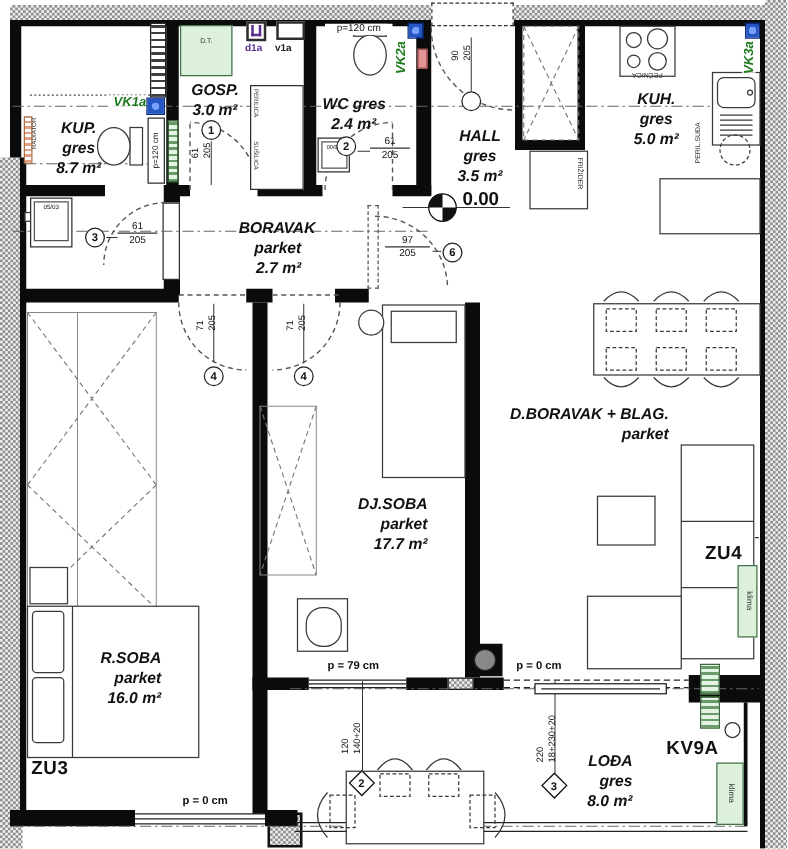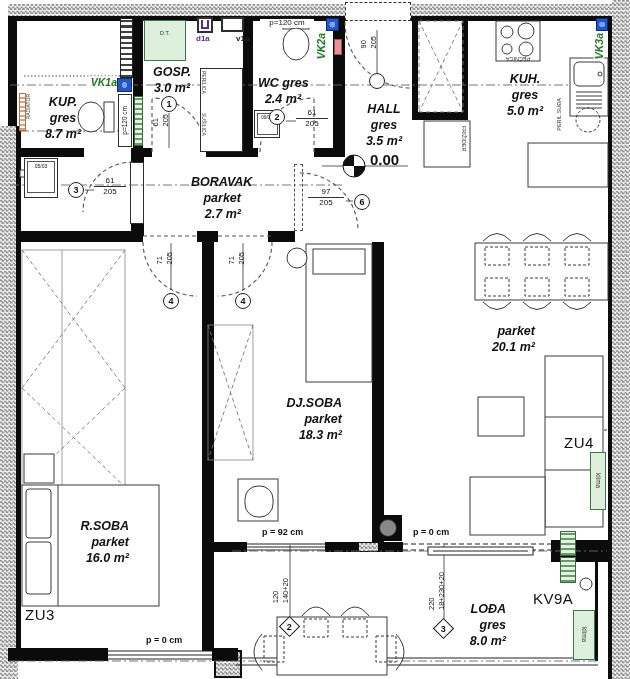--- a/index.html
+++ b/index.html
@@ -25,21 +25,21 @@
 .rm{position:absolute;font-weight:bold;font-style:italic;font-size:12.5px;
   line-height:1.28;text-align:center;white-space:nowrap;z-index:5}
 .ra{text-align:right}
 .dim{position:absolute;font-size:8px;line-height:1.1;white-space:nowrap;z-index:5}
 .vtx{position:absolute;writing-mode:vertical-rl;white-space:nowrap;z-index:5;line-height:1}
 .up{transform:rotate(180deg)}
 .tiny{font-size:5.5px;color:#333}
 .vk{position:absolute;font-weight:bold;font-style:italic;font-size:10.5px;color:#1e7a1e;
   white-space:nowrap;z-index:5;background:rgba(255,255,255,.75)}
 .vkv{writing-mode:vertical-rl;transform:rotate(180deg)}
-.zu{position:absolute;font-weight:normal;font-size:15px;letter-spacing:.5px;z-index:5}
+.zu{position:absolute;font-weight:bold;font-size:15px;letter-spacing:.5px;z-index:5}
 .pl{position:absolute;font-weight:bold;font-size:9px;white-space:nowrap;z-index:5}
 .circ{position:absolute;width:16px;height:16px;border:1.2px solid #222;border-radius:50%;
   background:#fff;font-size:9px;font-weight:bold;display:flex;align-items:center;
   justify-content:center;z-index:5}
 .diam{position:absolute;width:15px;height:15px;border:1.5px solid #111;background:#fff;
   transform:rotate(45deg);display:flex;align-items:center;justify-content:center;z-index:5}
 .diam>span{transform:rotate(-45deg);font-size:9px;font-weight:bold}
 .fr{position:absolute;display:flex;flex-direction:column;align-items:center;
   font-size:8px;line-height:1.15;z-index:5;white-space:nowrap}
 .fr .bar{align-self:stretch;border-top:1px solid #333;margin:.5px 0}
@@ -287,27 +287,27 @@
     <div>KUH.</div>
     <div>gres</div>
     <div>5.0 m²</div>
   </div>
   <div class="rm ra" style="left:191px;top:174px;width:50px">
     <div>BORAVAK</div>
     <div>parket</div>
     <div>2.7 m²</div>
   </div>
   <div class="rm ra" style="left:408px;top:323px;width:127px">
+    <div>D.BORAVAK + BLAG.</div>
     <div>parket</div>
-    <div>20.1 m²</div>
   </div>
   <div class="rm ra" style="left:284px;top:395px;width:58px">
     <div>DJ.SOBA</div>
     <div>parket</div>
-    <div>18.3 m²</div>
+    <div>17.7 m²</div>
   </div>
   <div class="rm ra" style="left:80px;top:518px;width:49px">
     <div>R.SOBA</div>
     <div>parket</div>
     <div>16.0 m²</div>
   </div>
   <div class="rm ra" style="left:466px;top:601px;width:40px">
     <div>LOĐA</div>
     <div>gres</div>
     <div>8.0 m²</div>
@@ -363,34 +363,34 @@
   </div>
   <div class="diam" style="left:436px;top:621px">
     <span>3</span>
   </div>
   <div class="vd" style="left:428px;top:572px">
     <span>220</span>
     <span>18+230+20</span>
   </div>
 
   <div class="dim" style="left:260px;top:19px;width:54px;text-align:center;background:#fff">p=120 cm</div>
-  <div class="pl" style="left:262px;top:527px">p = 92 cm</div>
+  <div class="pl" style="left:262px;top:527px">p = 79 cm</div>
   <div class="pl" style="left:413px;top:527px">p = 0 cm</div>
   <div class="pl" style="left:146px;top:635px">p = 0 cm</div>
 
   <div class="vk" style="left:86px;top:76px;width:31px;text-align:right">VK1a</div>
   <div class="vk vtx vkv" style="left:316px;top:33px">VK2a</div>
   <div class="vk vtx vkv" style="left:594px;top:33px">VK3a</div>
 
   <div class="zu" style="left:25px;top:606px">ZU3</div>
   <div class="zu" style="left:564px;top:434px">ZU4</div>
   <div class="zu" style="left:533px;top:590px">KV9A</div>
 
   <div class="dim" style="left:196px;top:35px;color:#5b2d8e;font-weight:bold">d1a</div>
-  <div class="dim" style="left:236px;top:35px;color:#222;font-weight:bold">v1a</div>
+  <div class="dim" style="left:220px;top:35px;color:#222;font-weight:bold">v1a</div>
   <div class="vtx up tiny" style="left:26px;top:94px;font-size:5px">RADIATOR</div>
   <div class="vtx tiny" style="left:201px;top:71px;font-size:5px">PERILICA</div>
   <div class="vtx tiny" style="left:201px;top:113px;font-size:5px">SUŠILICA</div>
   <div class="dim tiny" style="left:500px;top:56px;width:36px;text-align:center;transform:rotate(180deg)">PEĆNICA</div>
   <div class="vtx up tiny" style="left:557px;top:98px">PERIL.SUĐA</div>
   <div class="vtx tiny" style="left:460px;top:126px">FRIŽIDER</div>
 
 </div>
 
 </body></html>

